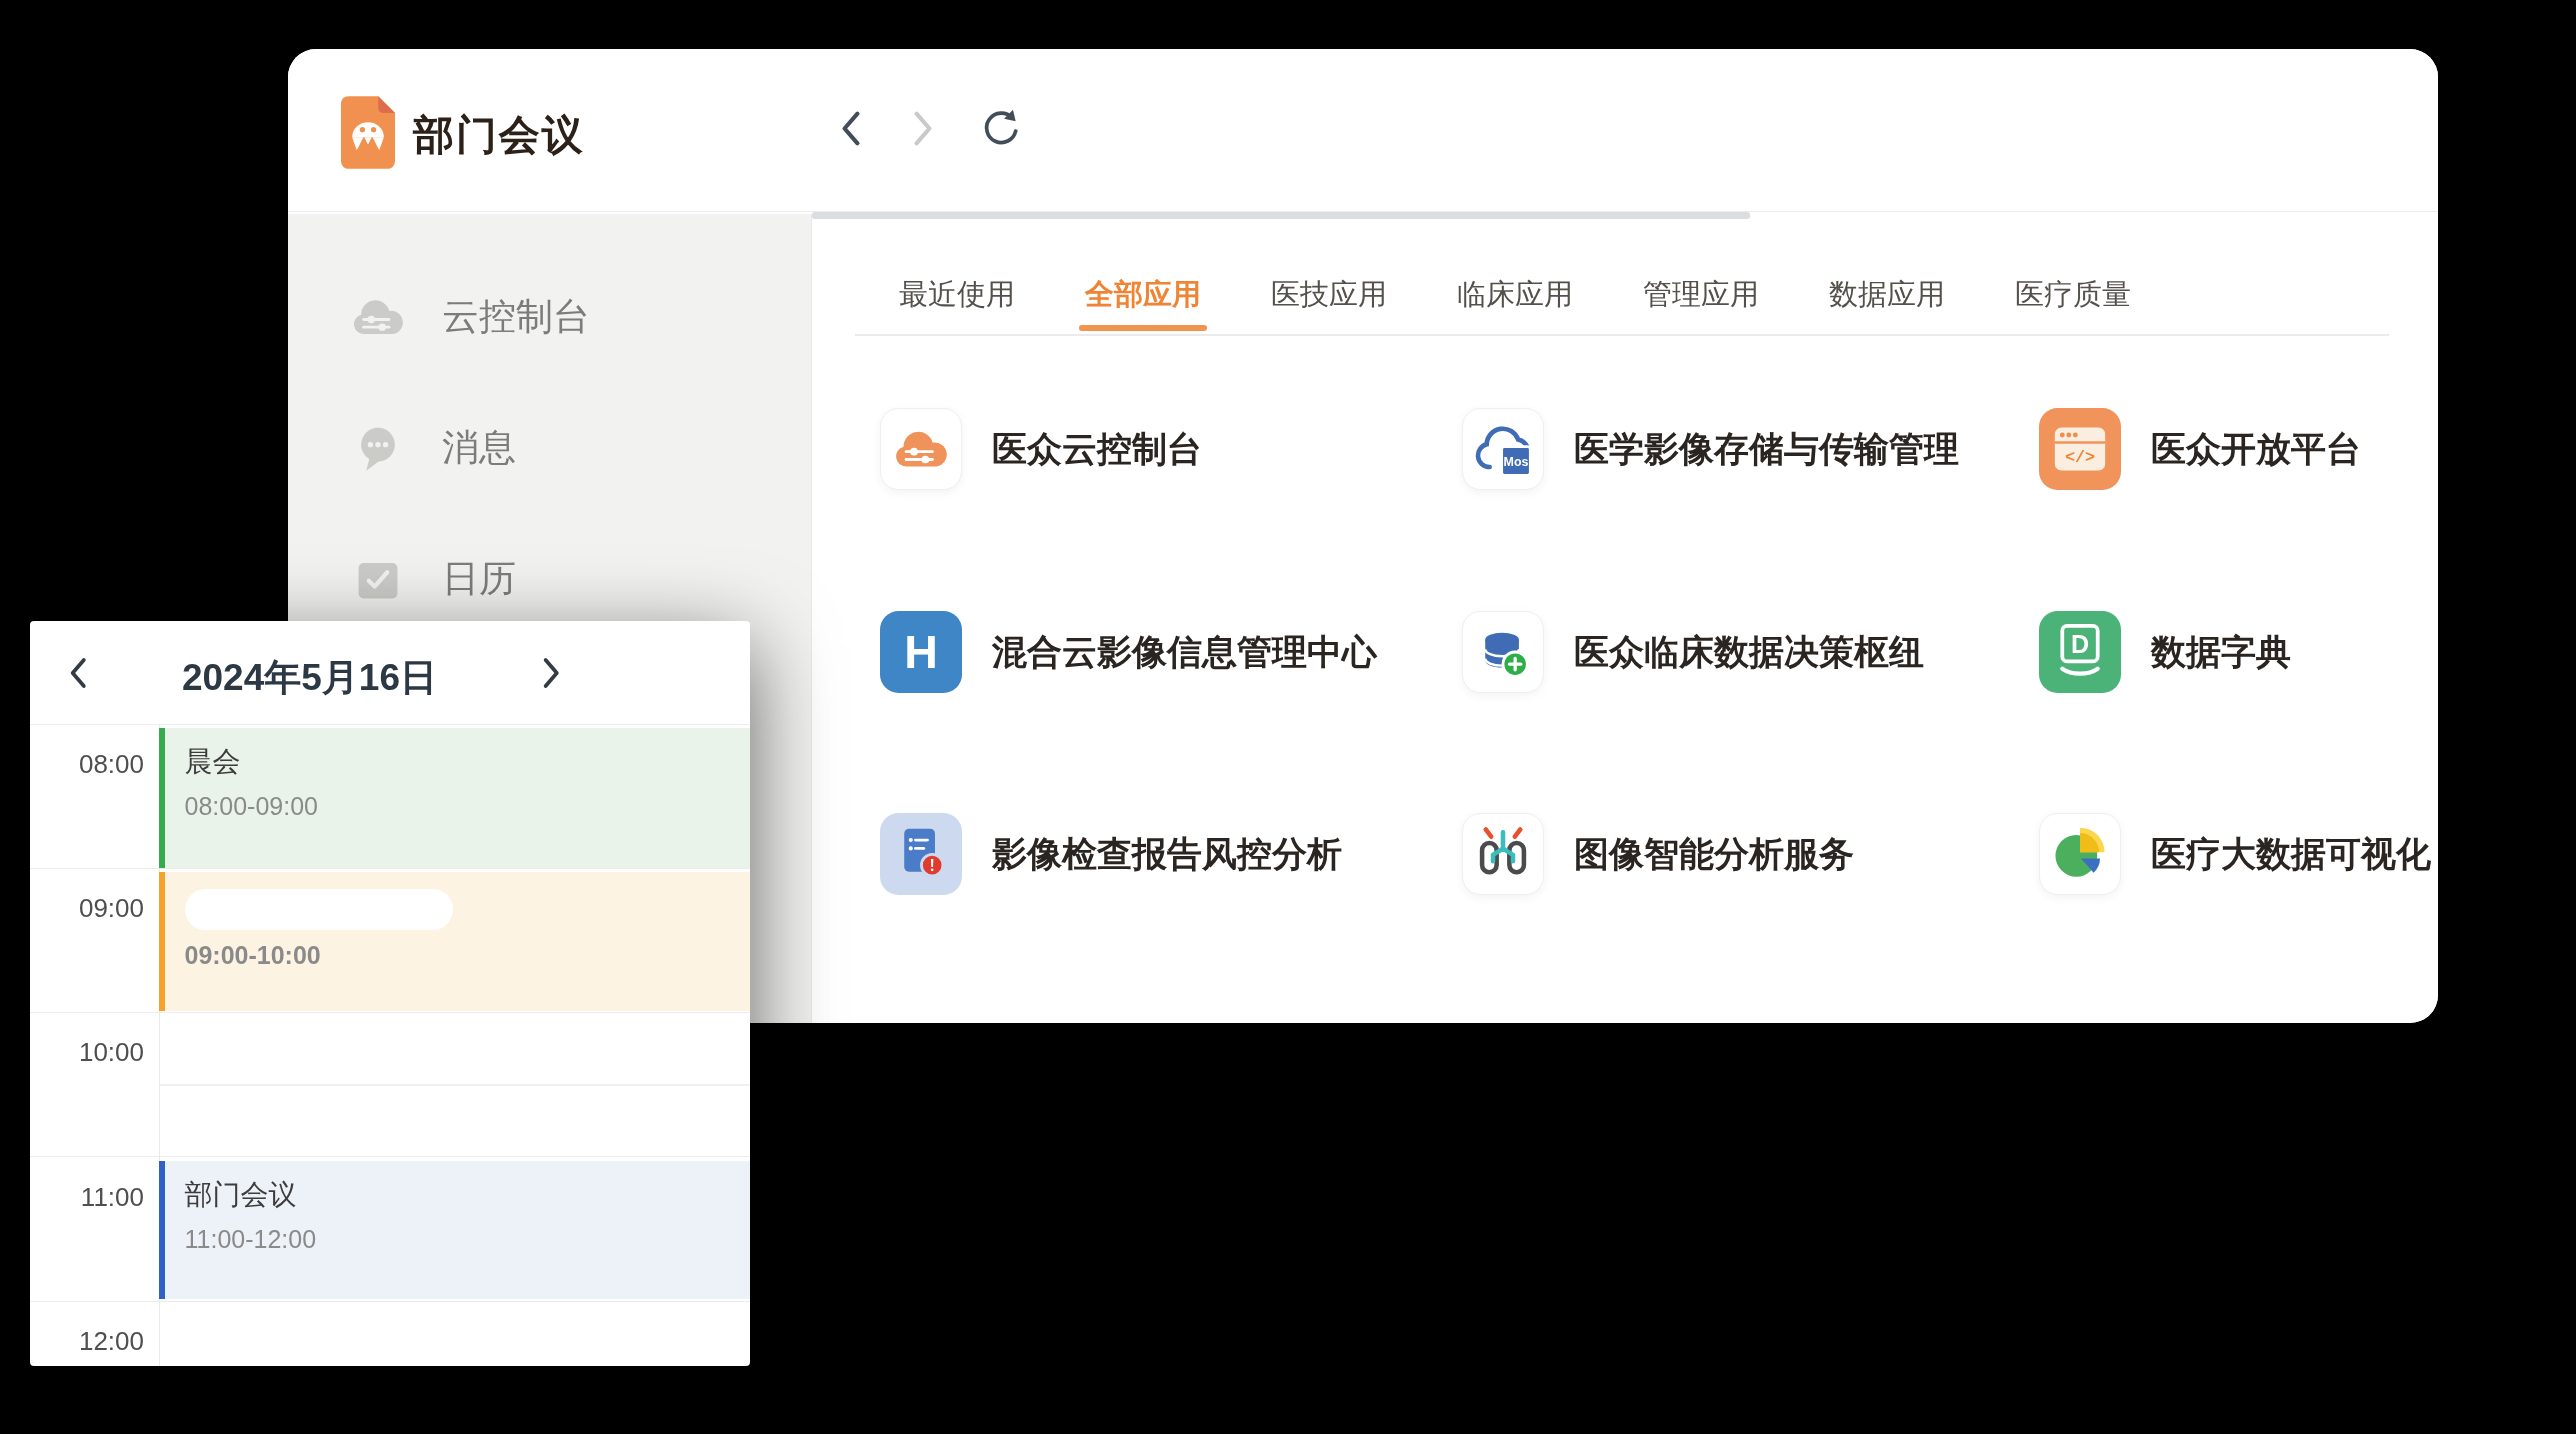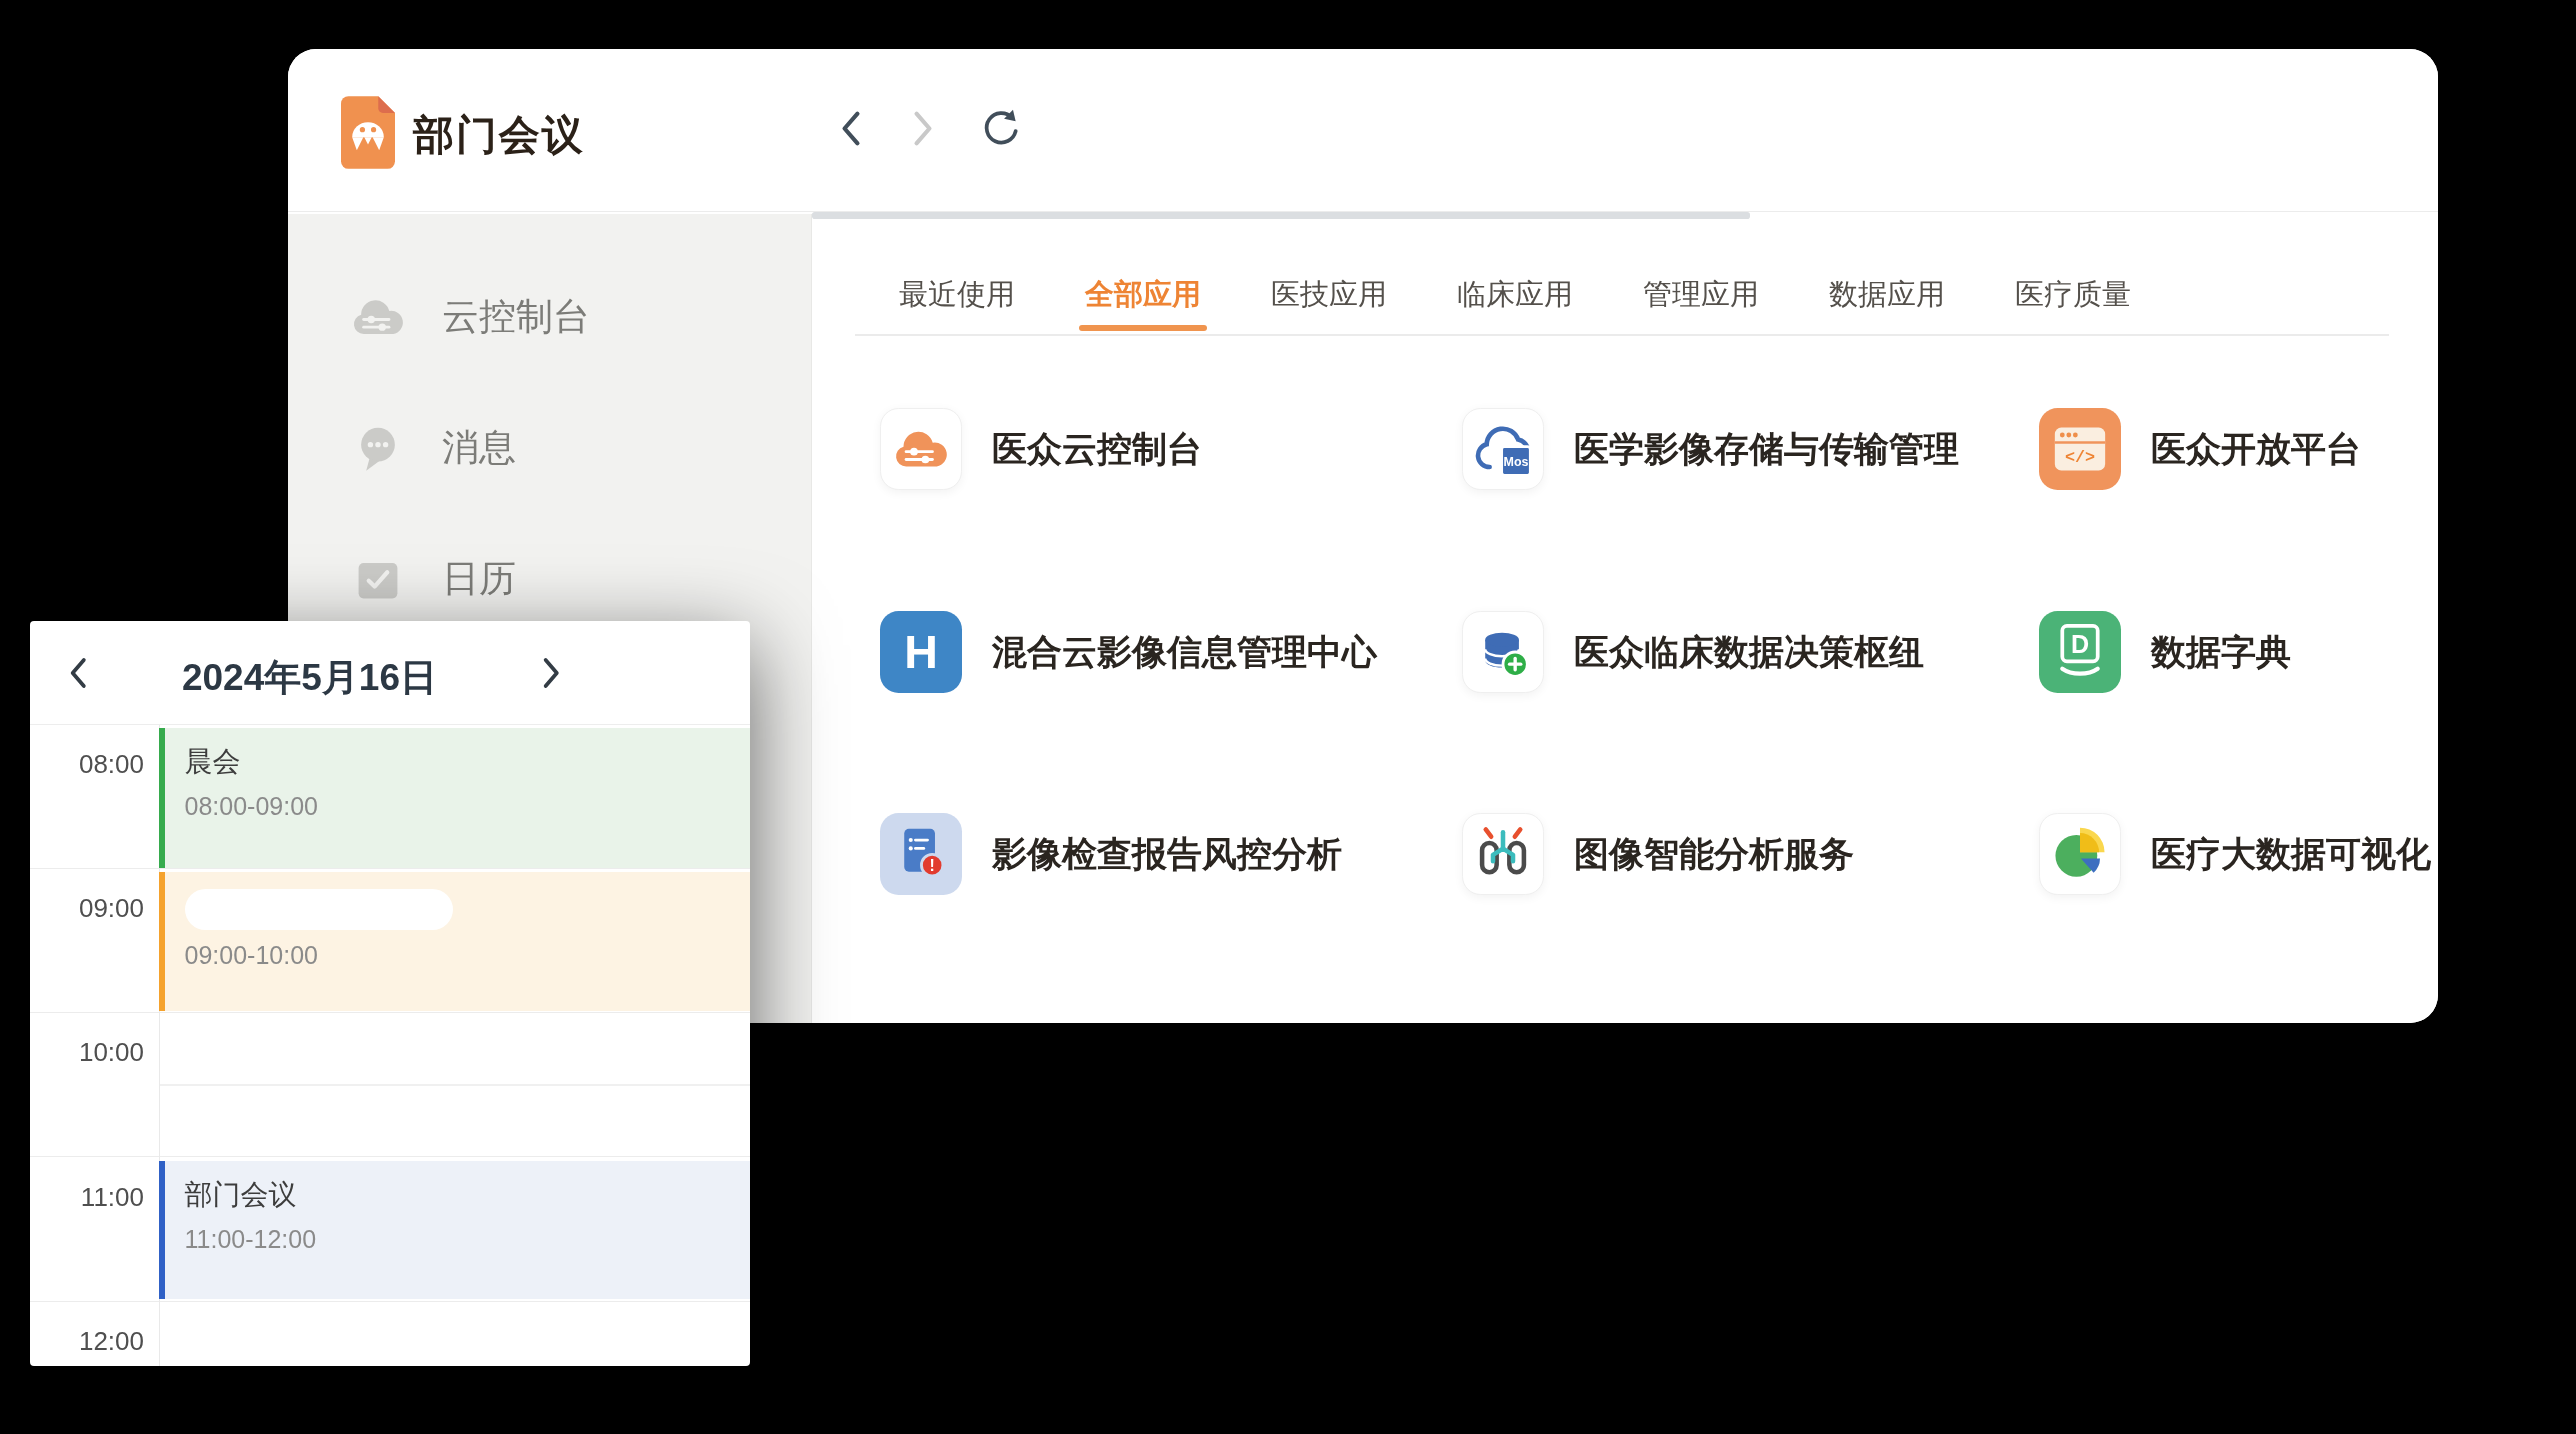--- a/index.html
+++ b/index.html
@@ -64,21 +64,21 @@
   .timecol-line { position:absolute; left:129px; top:0; bottom:0; width:0.9px; background:#e9e9e9; }
   .hour-row { position:absolute; left:0; right:0; height:144px; border-bottom:1.9px solid #ececec; }
   .hour-row::after { content:""; position:absolute; left:130px; right:0; top:71px; height:1.9px; background:#f0f0f0; }
   .hr-0{top:0;} .hr-1{top:144px;} .hr-2{top:288px;} .hr-3{top:433px;} .hr-4{top:577px; border-bottom:none;}
   .hr-4::after{ display:none; }
   .time-label { position:absolute; left:0; top:24px; width:114px; text-align:right;
                 font-size:26px; color:#4f4f4f; }
 
   .event { position:absolute; left:129px; right:0; padding:15px 0 0 19.5px; }
   .ev-morning { top:2.8px;   height:140px; background:#e9f3e9; border-left:6.5px solid #36ab4d; }
-  .ev-nine    { top:147px; height:139px; background:#fdf3e3; border-left:6.5px solid #f5a22d; }
+  .ev-nine    { top:147px; height:139px; background:#fdf3e3; border-left:6.5px solid #f5a22d;font-weight:bold; }
   .ev-dept    { top:436px; height:138px; background:#edf1f8; border-left:6.5px solid #3061c6; }
   .ev-title { font-size:28px; font-weight:500; color:#3d3d3d; margin-bottom:11.2px; }
   .ev-time  { font-size:25px; color:#8a8a8a; }
   .ev-pill { width:268px; height:41px; background:#fff; border-radius:20.5px; margin:1.9px 0 11.2px 0; }
 </style>
 </head>
 <body>
 
 <div class="window">
 

